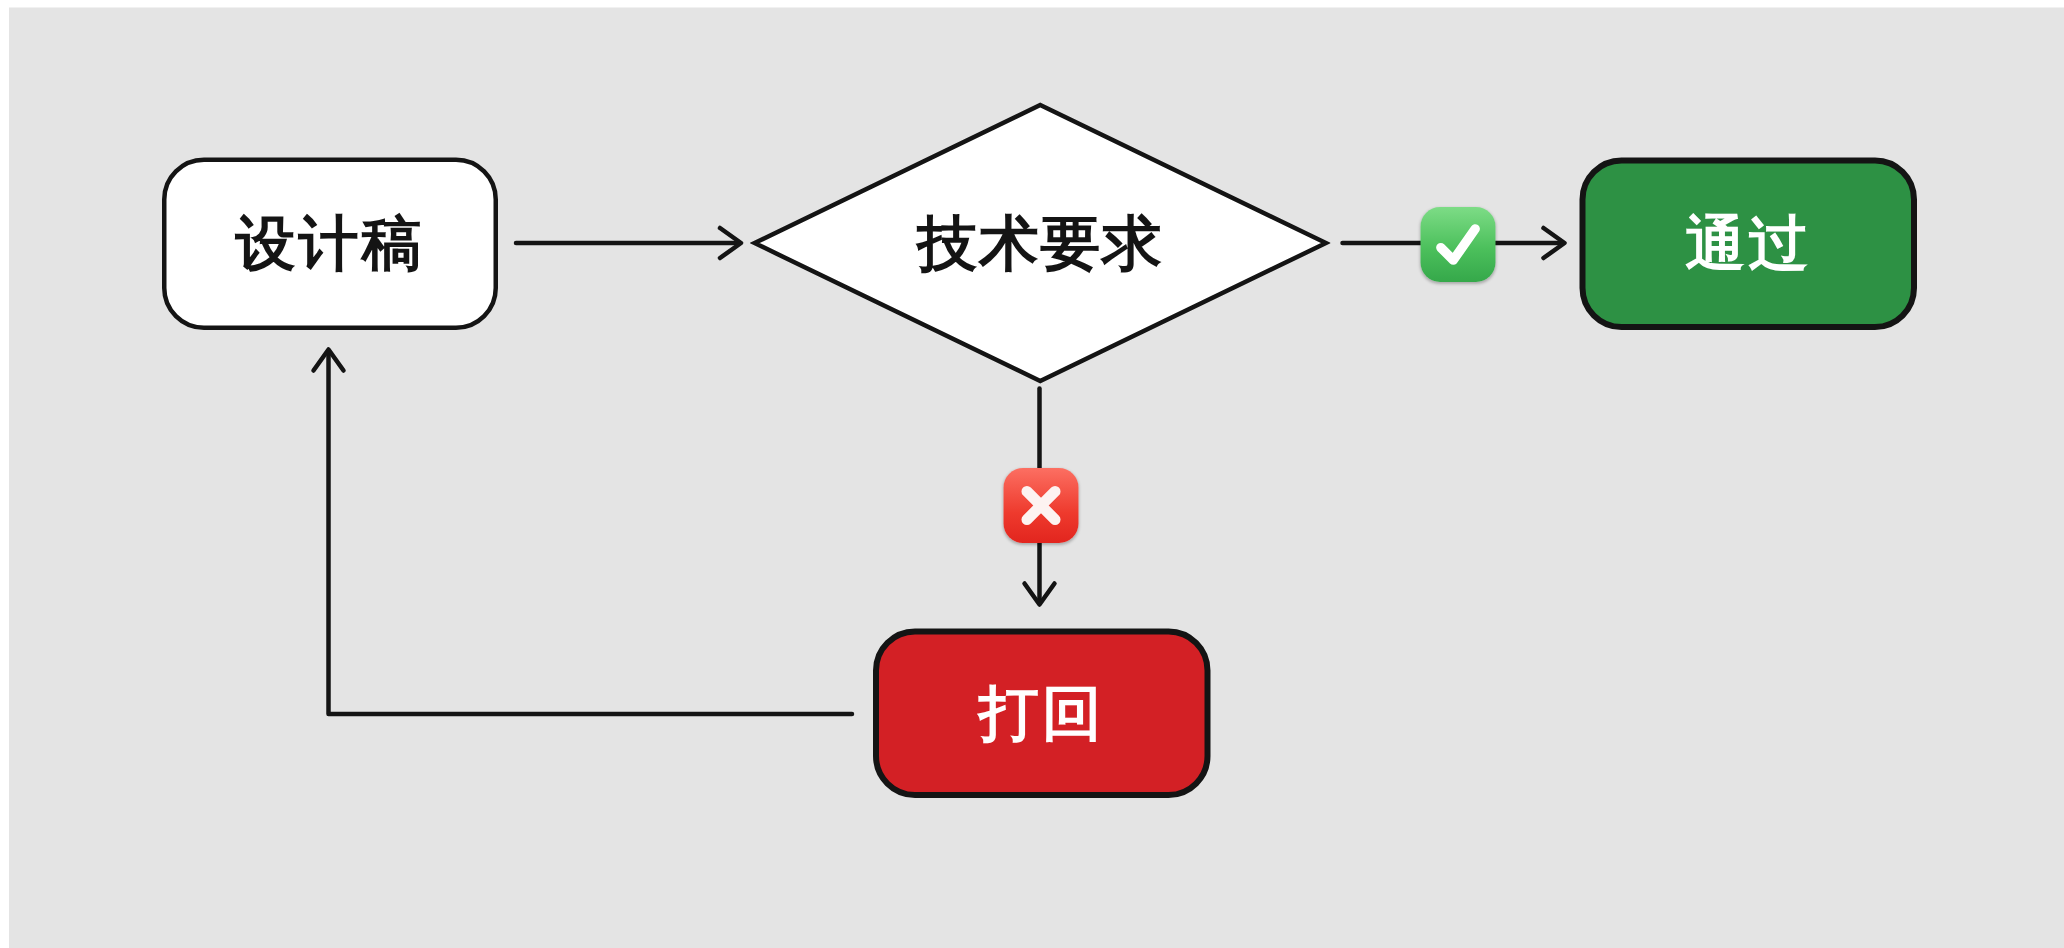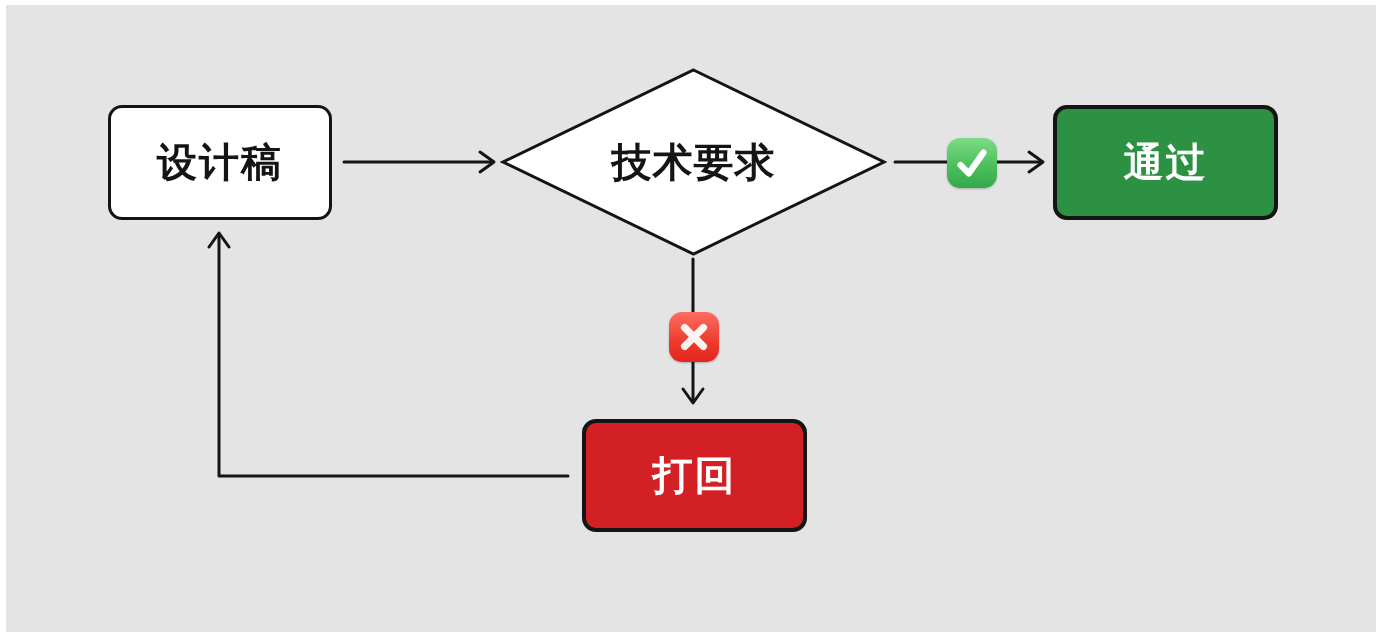--- a/index.html
+++ b/index.html
@@ -20,21 +20,21 @@
     left: -6px; top: -5px;  
     width: 1376px; height: 632px;
     pointer-events: none;
   }
   .node {
     position: absolute;
     display: flex;
     align-items: center;
     justify-content: center;
     border: 3px solid #141414;
-    border-radius: 14px;
+    border-radius: 28px;
     font-weight: 700;
     font-size: 40px;
     letter-spacing: 2px;
     color: #141414;
     background: #ffffff;
   }
   .node-design  { left: 102px; top: 100px; width: 224px; height: 115px; }
   .node-pass    { left: 1047px; top: 100px; width: 225px; height: 115px;
                   background: #2d9144; border-width: 4px; color: #ffffff; }
   .node-reject  { left: 576px; top: 414px; width: 225px; height: 113px;

